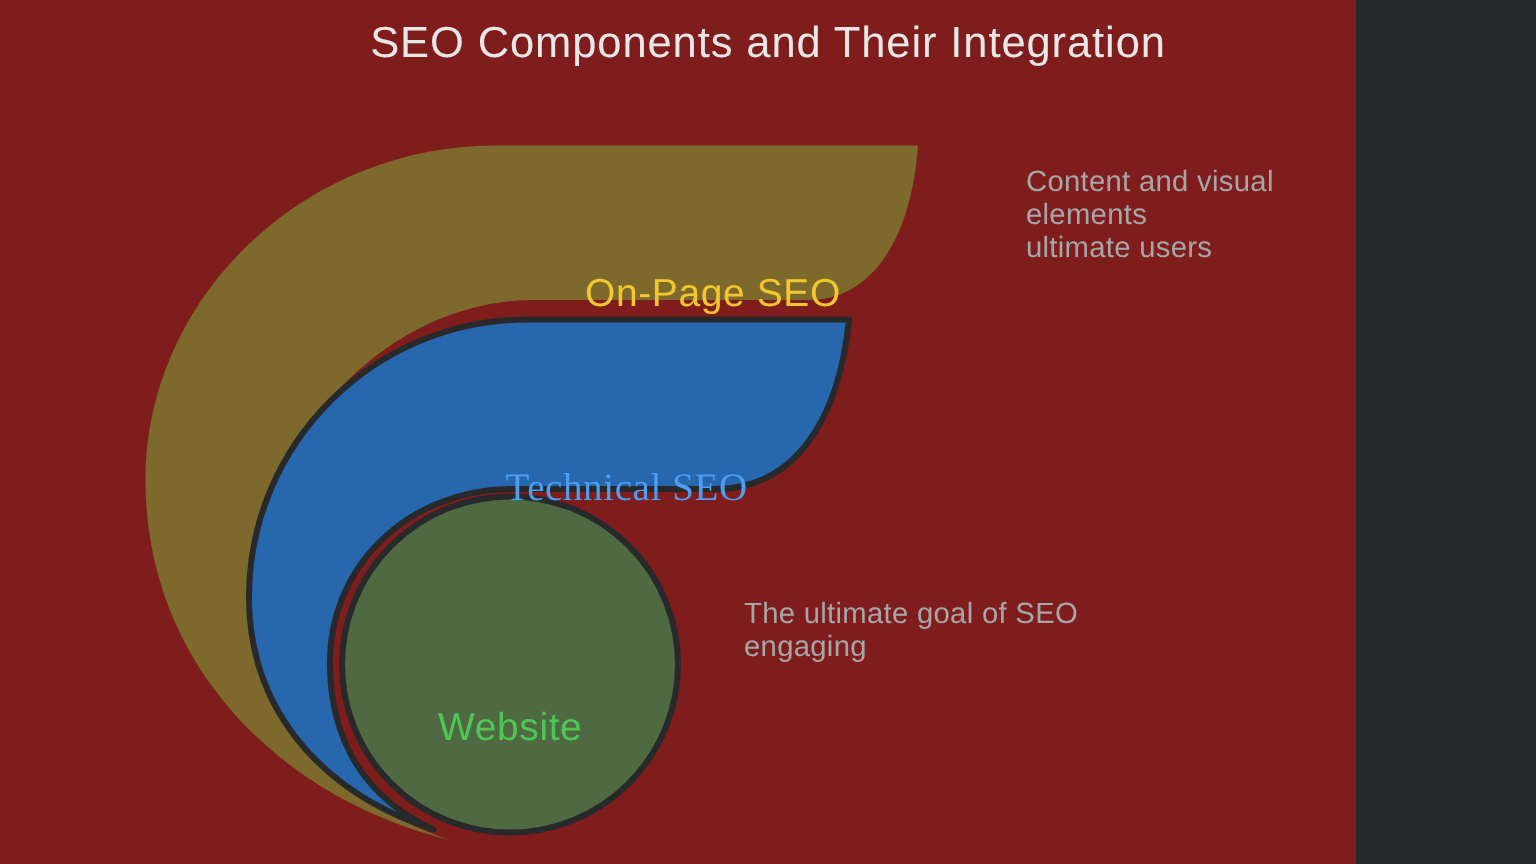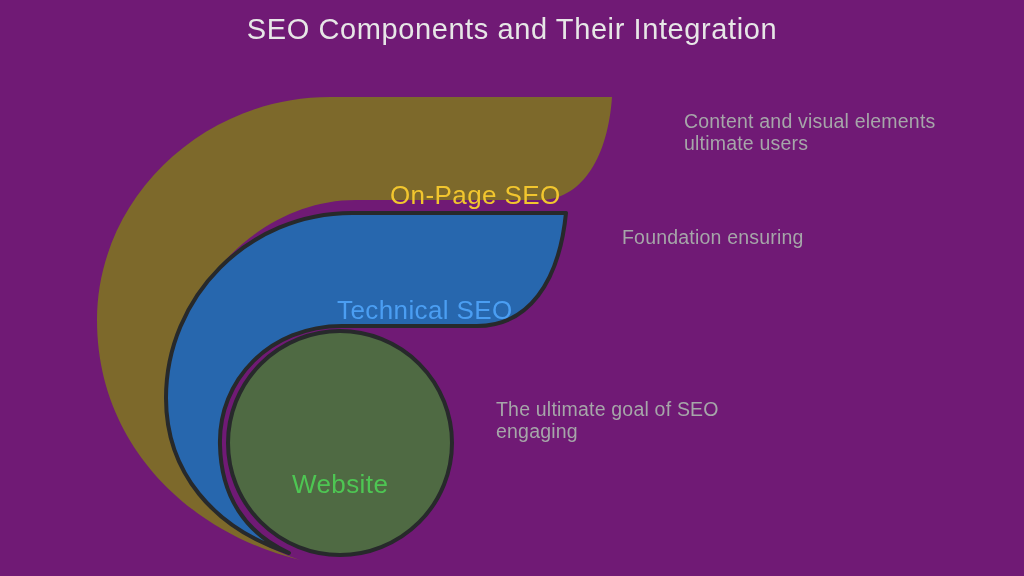--- a/index.html
+++ b/index.html
@@ -6,23 +6,23 @@
     margin: 0;
     padding: 0;
     width: 1024px;
     height: 576px;
     overflow: hidden;
     background: #27292b;
     font-family: "Liberation Sans", sans-serif;
   }
   .stage {
     position: relative;
-    width: 1024px;
+    width: 904px;
     height: 576px;
-    background: #701a75;
+    background: #7f1d1d;
   }
   .title {
     position: absolute;
     top: 13px;
     left: 0;
     width: 1024px;
     text-align: center;
     font-size: 29px;
     font-weight: 500;
     letter-spacing: 0.6px;
@@ -35,21 +35,21 @@
   }
   .layer-label {
     position: absolute;
     font-size: 26px;
     font-weight: 500;
     letter-spacing: 0.4px;
     white-space: nowrap;
     margin-top: 40px;
   }
   .label-onpage   { left: 390px; top: 140px; color: #f2c62e; }
-  .label-technical{ left: 337px; top: 255px; color: #4b9ef2; }
+  .label-technical{ left: 337px; top: 270px; color: #4b9ef2; font-family: Liberation Serif, serif; }
   .label-website  { left: 292px; top: 429px; color: #4ec653; }
   .annotation {
     position: absolute;
     font-size: 19.5px;
     line-height: 22px;
     letter-spacing: 0.2px;
     color: #a6a6a9;
   }
   .annotation-1 { left: 684px; top: 110px; }
   .annotation-2 { left: 622px; top: 226px; }
@@ -92,21 +92,20 @@
   <div class="layer-label label-technical">Technical SEO</div>
 
   <div class="layer-label label-website">Website</div>
 
   <div class="annotation annotation-1">
     <div>Content and visual elements</div>
     <div>ultimate users</div>
   </div>
 
   <div class="annotation annotation-2">
-    <div>Foundation ensuring</div>
   </div>
 
   <div class="annotation annotation-3">
     <div>The ultimate goal of SEO</div>
     <div>engaging</div>
   </div>
 
 </div>
 
 </body></html>

